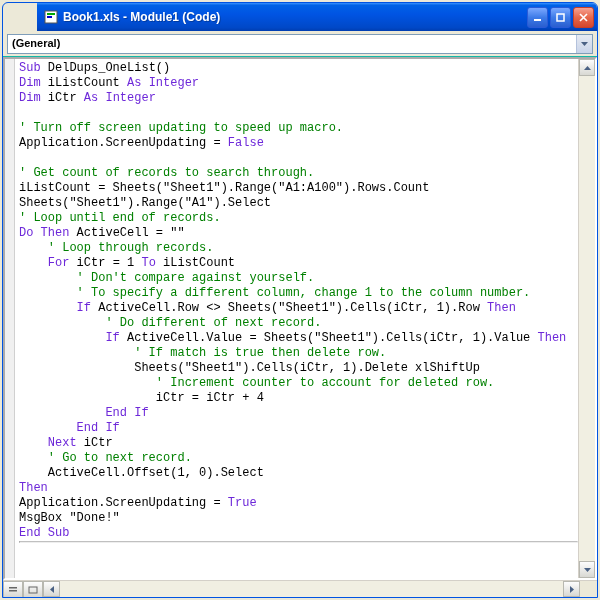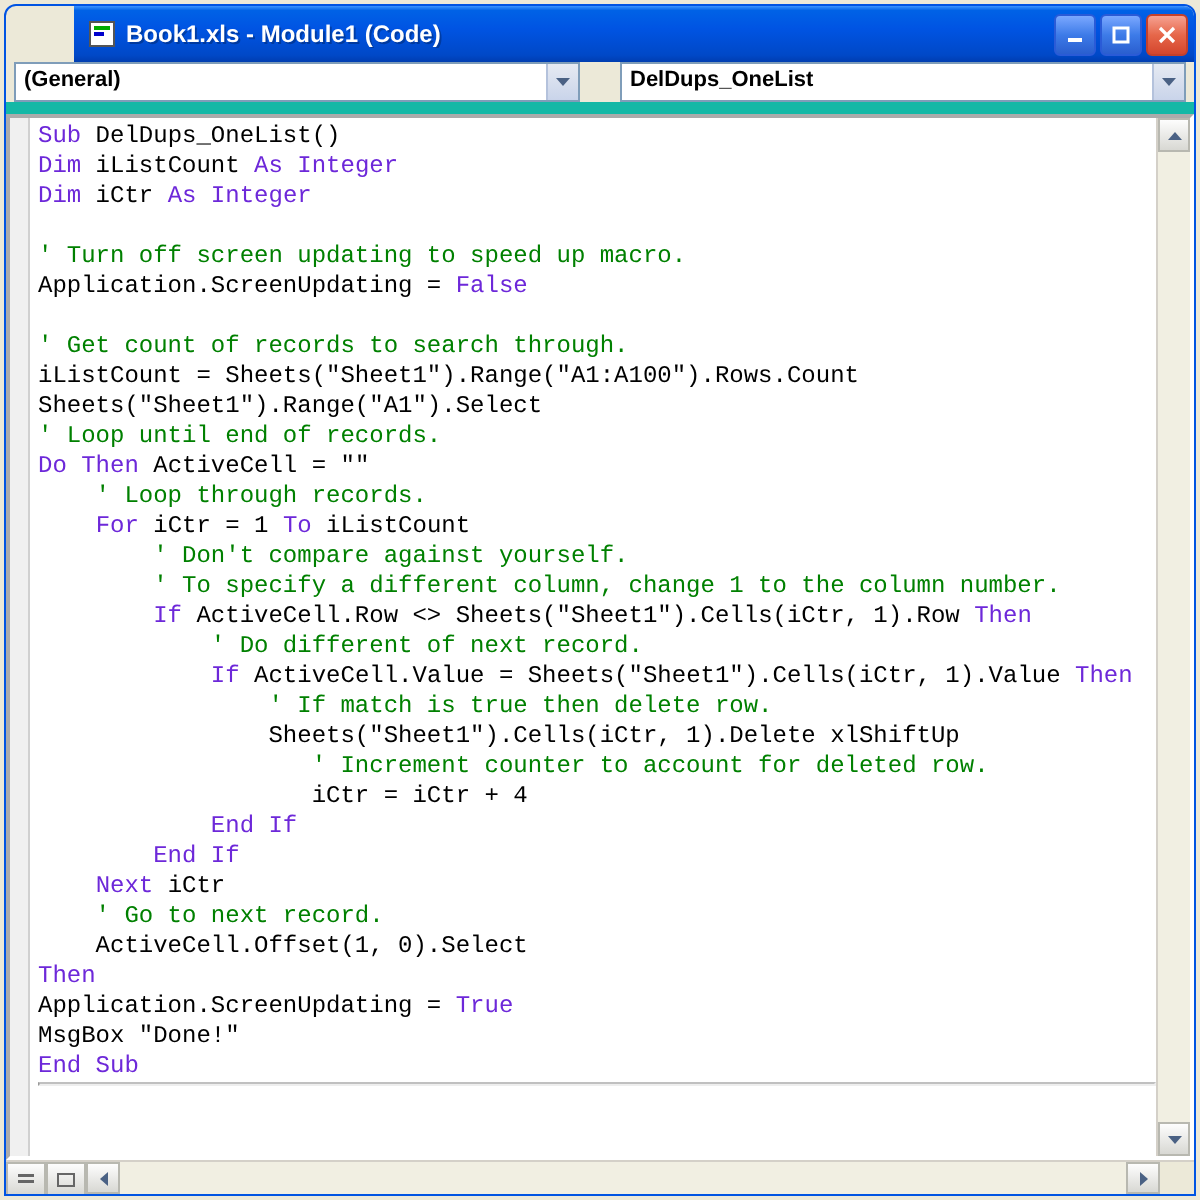--- a/index.html
+++ b/index.html
@@ -52,21 +52,21 @@
   }
   .win-btn.min, .win-btn.max {
     background: linear-gradient(to bottom, #7ba8ff 0%, #3d7be8 50%, #2a5ecf 100%);
   }
   .win-btn.close {
     background: linear-gradient(to bottom, #f6a191 0%, #e6674a 50%, #d4462d 100%);
     border-color: #c5402b;
   }
   .toolbar-row {
     height: 26px;
-    border-bottom: 6px solid #14b8a6;
+    border-bottom: 1px solid #14b8a6;
     background: #ece9d8;
     display: flex;
     align-items: center;
     padding: 2px 4px;
     gap: 20px;
   }
   .combo {
     flex: 1;
     height: 20px;
     display: flex;
@@ -192,28 +192,20 @@
           <svg width="9" height="9">
             <path d="M1 1 L8 8 M8 1 L1 8" stroke="white" stroke-width="1.6"></path>
           </svg>
         </div>
     </div>
   </div>
 
   <div class="toolbar-row">
     <div class="combo">
       <div class="combo-text">(General)</div>
-      <div class="combo-btn">
-          <svg viewBox="0 0 7 4">
-            <path d="M0 0 L3.5 4 L7 0 Z" fill="#4a6184"></path>
-          </svg>
-        </div>
-    </div>
-    <div class="combo">
-      <div class="combo-text">DelDups_OneList</div>
       <div class="combo-btn">
           <svg viewBox="0 0 7 4">
             <path d="M0 0 L3.5 4 L7 0 Z" fill="#4a6184"></path>
           </svg>
         </div>
     </div>
   </div>
 
   <div class="code-area">
     <div class="margin-bar"></div>

